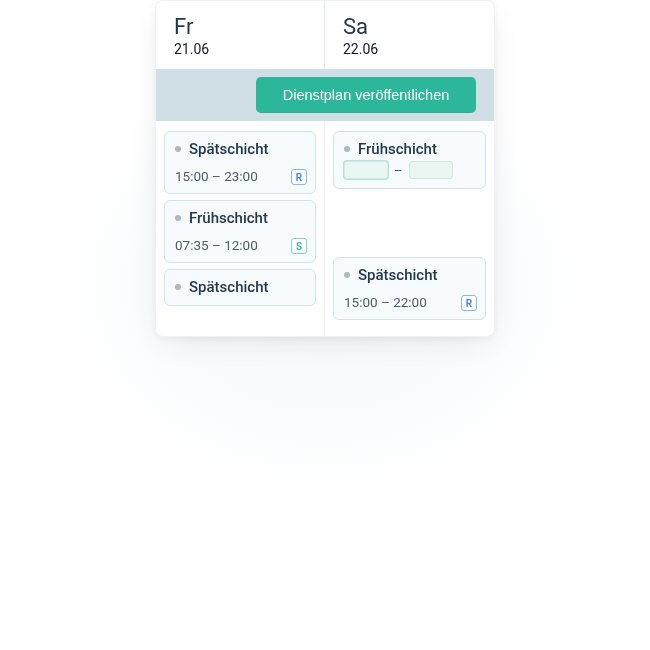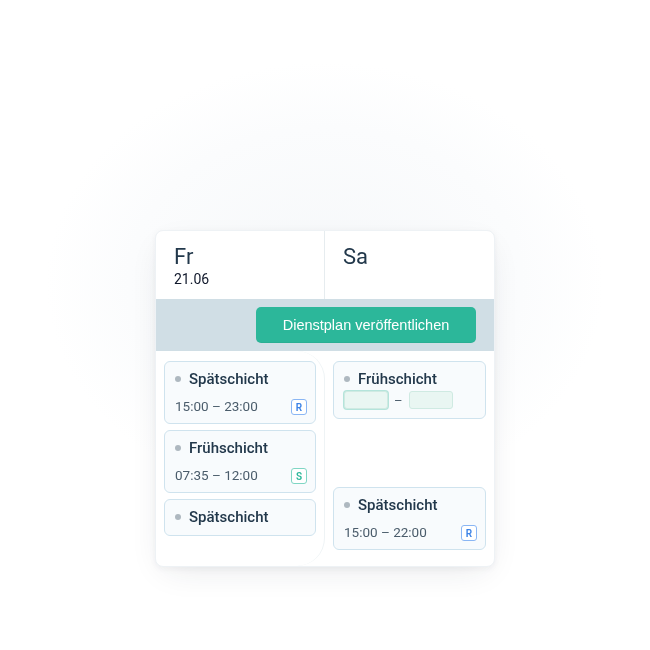--- a/index.html
+++ b/index.html
@@ -5,21 +5,21 @@
   * { box-sizing: border-box; }
   html, body {
     margin: 0; padding: 0;
     width: 650px; height: 650px;
     background: #ffffff;
     font-family: -apple-system, BlinkMacSystemFont, "Segoe UI", Roboto, "Helvetica Neue", Arial, sans-serif;
   }
   .stage {
     width: 650px; height: 567px;
     display: flex;
-    align-items: flex-end;
+    align-items: flex-start;
     justify-content: center;
     background: radial-gradient(ellipse 55% 50% at 50% 50%, #f6f8fa 0%, #fbfcfd 55%, #ffffff 78%);
   }
   .card {
     width: 340px;
     background: #ffffff;
     border-radius: 8px;
     box-shadow: 0 10px 32px -10px rgba(30,45,60,.12), 0 2px 6px rgba(30,45,60,.05);
     border: 1px solid #eef2f5;
     overflow: hidden;
@@ -65,21 +65,21 @@
     width: 220px;
     text-align: center;
     box-shadow: inset 0 -1px 0 rgba(0,0,0,.04);
   }
 
   
   .grid {
     display: grid;
     grid-template-columns: 1fr 1fr;
   }
-  .col { padding: 6px 6px 10px 6px; border-right: 1px solid #eef3f5; border-radius: 28px; }
+  .col { padding: 6px 6px 10px 6px; border-right: 1px solid #eef3f5; }
   .col:last-child { border-right: none; }
 
   .shift {
     border: 1px solid #cfe3ee;
     background: #f8fbfd;
     border-radius: 6px;
     padding: 8px 10px 9px 10px;
     margin: 4px 2px 6px 2px;
     position: relative;
     cursor: pointer;
@@ -147,20 +147,21 @@
 <div class="stage">
   <div class="card">
 
     <div class="day-header">
       <div class="day">
         <div class="abbr">Fr</div>
         <div class="date">21.06</div>
       </div>
       <div class="day">
         <div class="abbr">Sa</div>
+        <div class="date">22.06</div>
       </div>
     </div>
 
     <div class="publish-bar">
       <button class="publish-btn">Dienstplan veröffentlichen</button>
     </div>
 
     <div class="grid">
 
       <div class="col">

